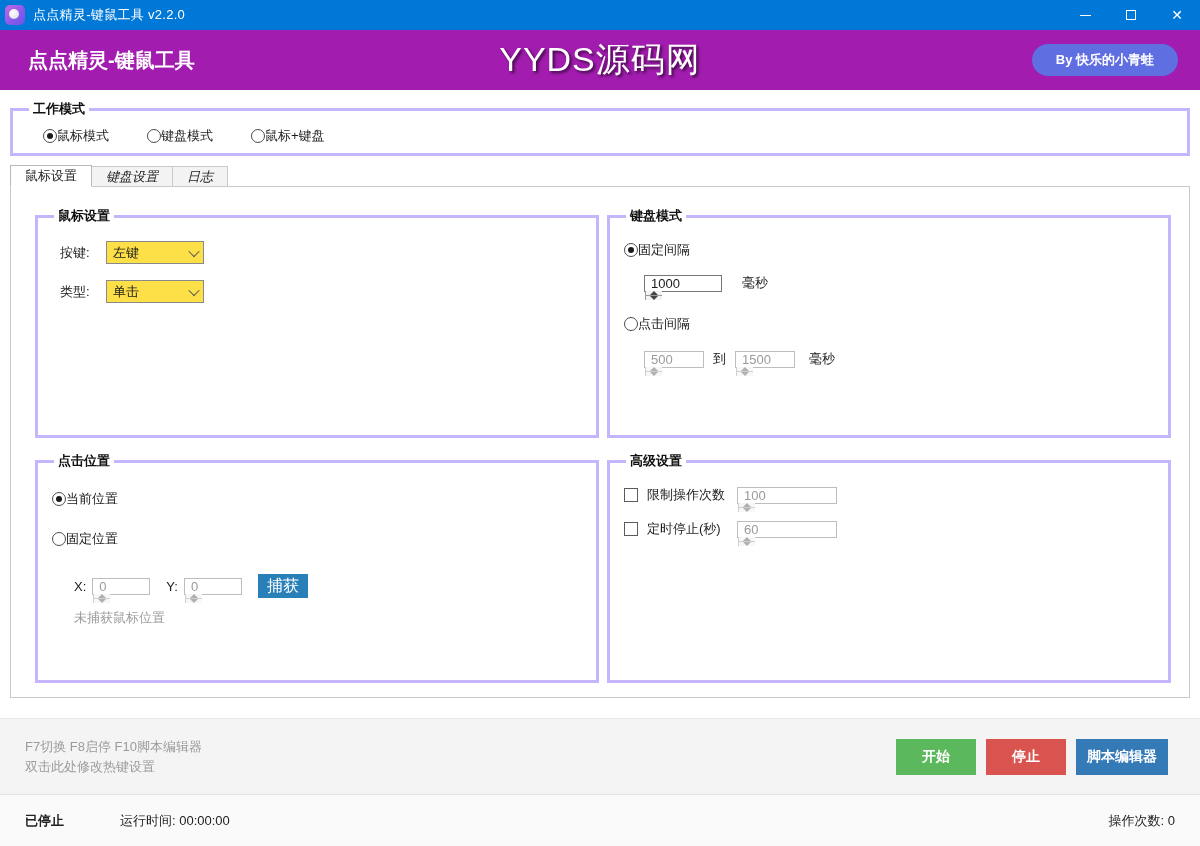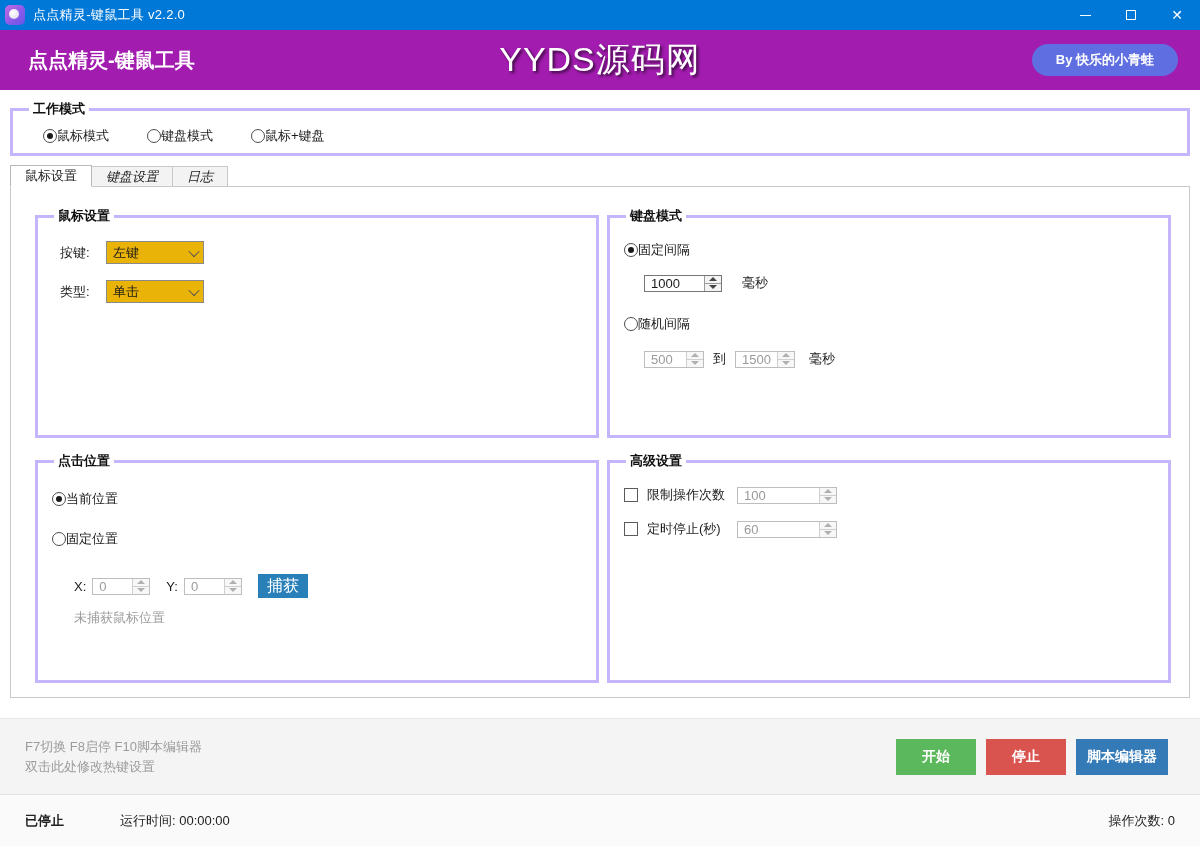--- a/index.html
+++ b/index.html
@@ -97,36 +97,36 @@
 
   .tab-panel {
     border: 1px solid #c9c9c9; background: #fff; height: 512px; margin-bottom: 20px;
     padding: 20px 18px 14px 24px;
     display: grid; grid-template-columns: 1fr 1fr; grid-template-rows: 1fr 1fr;
     column-gap: 8px; row-gap: 14px;
   }
 
   
   .combo {
-    width: 98px; height: 23px; border: 1px solid #8a8a8a; background: #eab308;
+    width: 98px; height: 23px; border: 1px solid #8a8a8a; background: #fde047;
     display: inline-flex; align-items: center; font-size: 13px;
   }
   .combo .combo-val { flex: 1; padding-left: 6px; }
   .combo .chev {
     width: 18px; height: 100%; display: flex; align-items: center; justify-content: center;
   }
   .chev::after {
     content: ""; width: 7px; height: 7px; border-right: 1px solid #555; border-bottom: 1px solid #555;
     transform: rotate(45deg) translate(-1px,-1px);
   }
 
   
   .spinner {
     height: 17px; border: 1px solid #767676; background: #fff;
-    display: inline-flex; align-items: stretch; font-size: 13px;
+    display: inline-flex; align-items: stretch; font-size: 13px; flex-direction: column;
   }
   .spinner .spin-val { flex: 1; display: flex; align-items: center; padding-left: 6px; }
   .spin-btns { width: 17px; display: flex; flex-direction: column; border-left: 1px solid #9a9a9a; }
   .spin-b { flex: 1; display: flex; align-items: center; justify-content: center; background: #f3f3f3; }
   .spin-b + .spin-b { border-top: 1px solid #9a9a9a; }
   .tri-up { width: 0; height: 0; border-left: 4px solid transparent; border-right: 4px solid transparent; border-bottom: 4px solid #444; }
   .tri-dn { width: 0; height: 0; border-left: 4px solid transparent; border-right: 4px solid transparent; border-top: 4px solid #444; }
   .spinner.disabled { border-color: #bdbdbd; }
   .spinner.disabled .spin-val { color: #9a9a9a; }
   .spinner.disabled .spin-btns { border-left-color: #cfcfcf; }
@@ -279,21 +279,21 @@
                   <span class="tri-dn"></span>
                 </span>
             </span>
           </span>
           <span class="unit">毫秒</span>
         </div>
 
         <div class="radio-row" style="margin-top:23px;">
           <span class="radio">
             <span class="rb"></span>
-            <span>随机间隔</span>
+            <span>点击间隔</span>
           </span>
         </div>
         <div class="value-row" style="margin-top:15px;">
           <span class="spinner disabled sp-w60">
             <span class="spin-val">500</span>
             <span class="spin-btns">
               <span class="spin-b">
                   <span class="tri-up"></span>
                 </span>
               <span class="spin-b">

